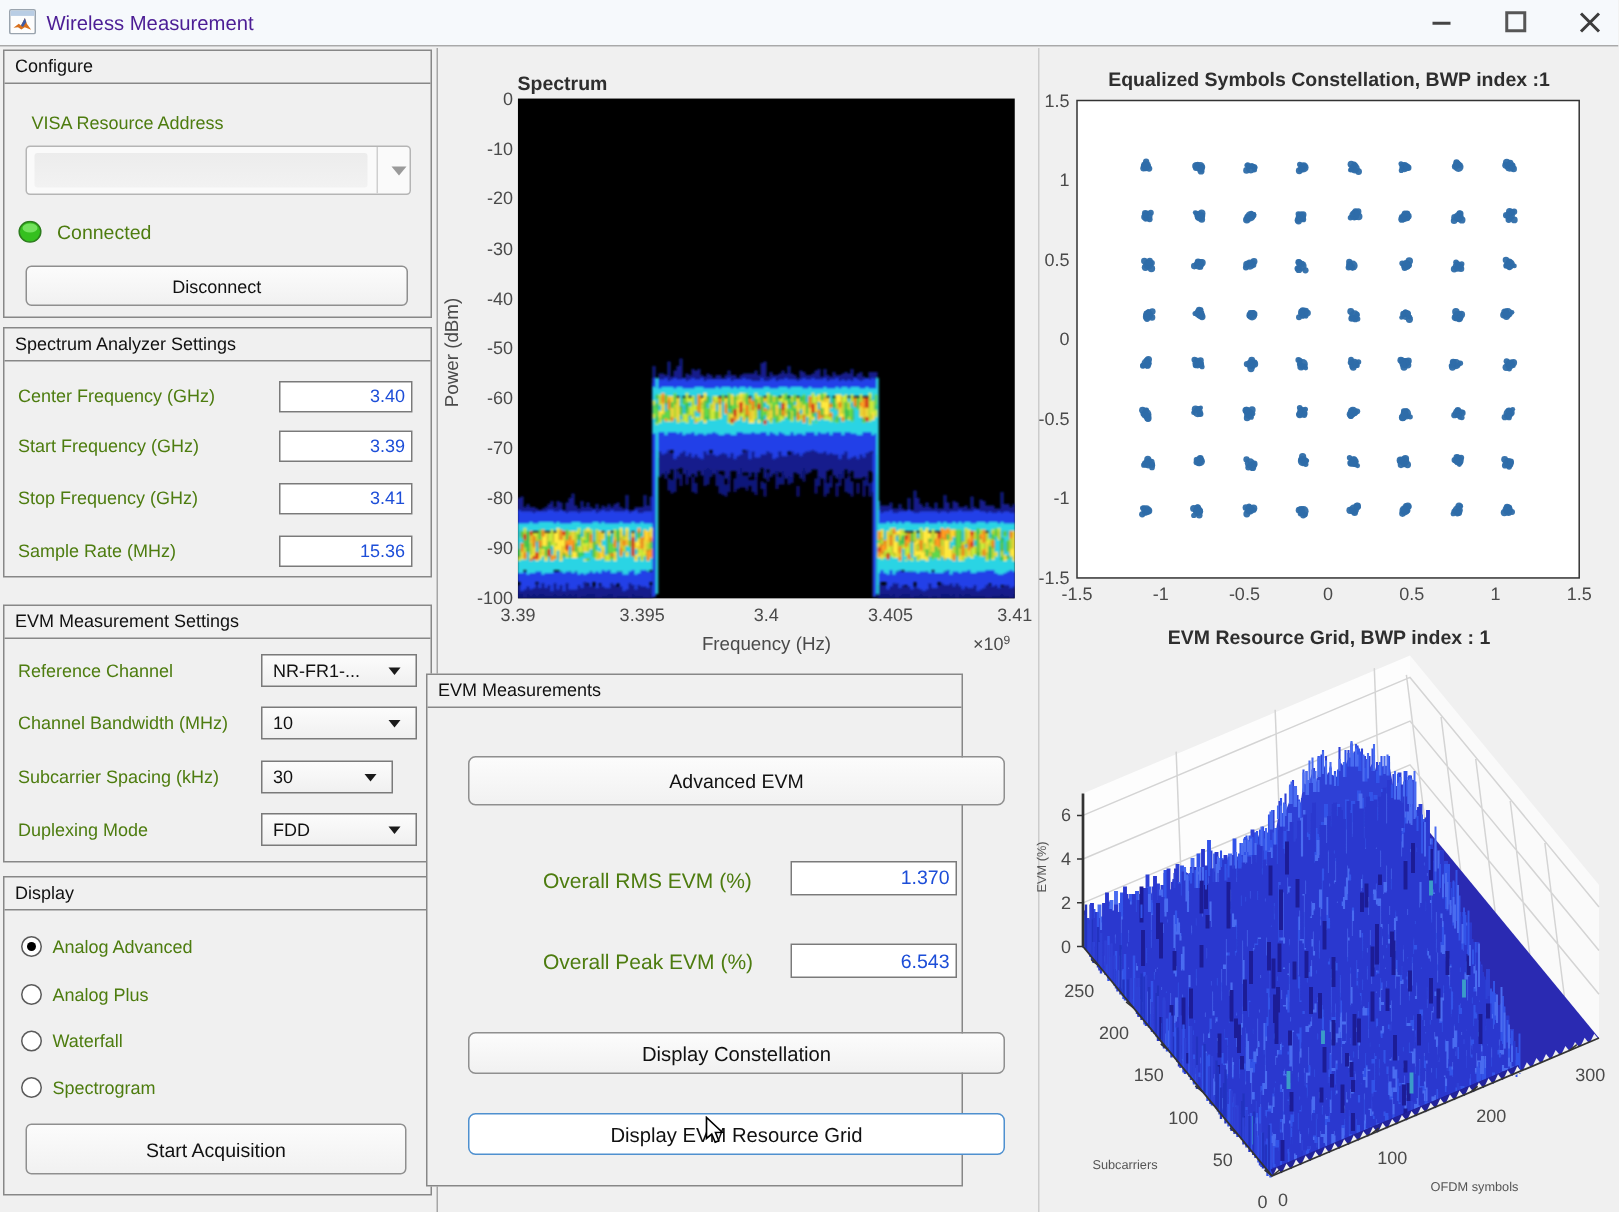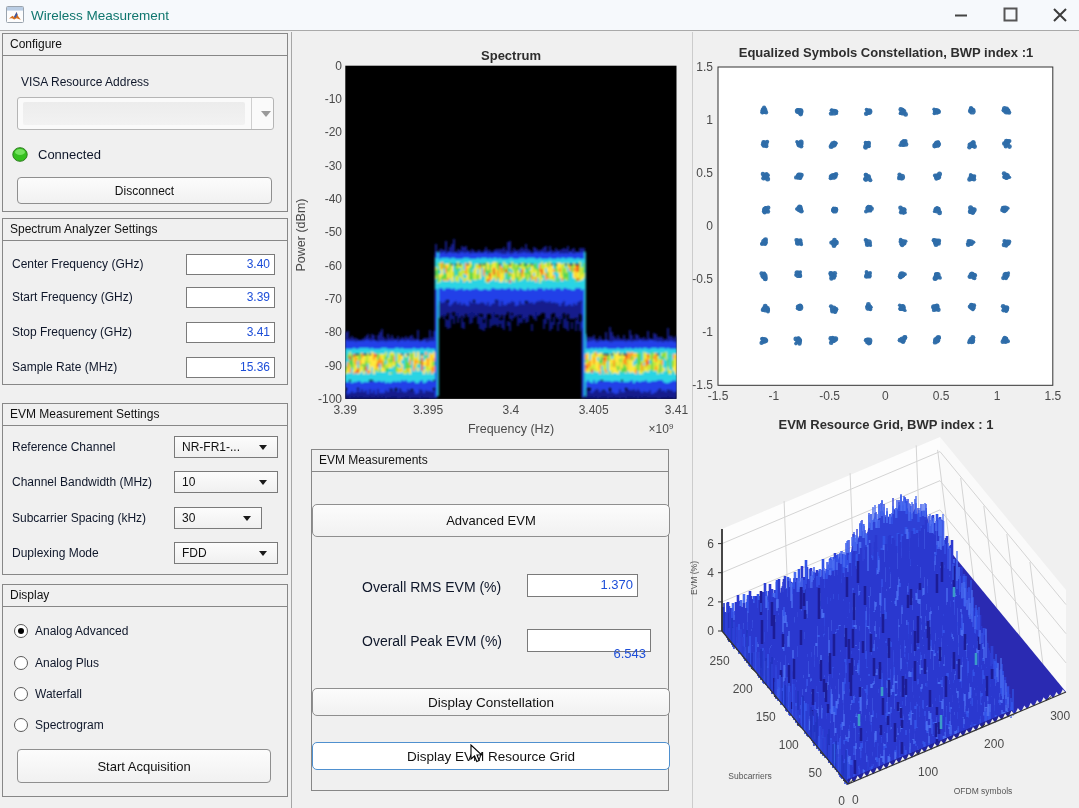--- a/index.html
+++ b/index.html
@@ -1,36 +1,36 @@
 <!DOCTYPE html>
 <html><head><meta charset="utf-8"><style>
 *{margin:0;padding:0;box-sizing:border-box;font-family:"Liberation Sans",sans-serif}
 html,body{width:1079px;height:808px;overflow:hidden}
 body{position:relative;background:#f0f0f0}
 .abs{position:absolute}
 .titlebar{left:0;top:0;width:1079px;height:31px;background:#f6f9fc;border-bottom:1px solid #a9a9a9}
 .panel{background:#f0f0f0;border:1px solid #878787;position:absolute}
 .ptitle{height:22px;line-height:21px;padding-left:7px;font-size:12px;color:#111;border-bottom:1px solid #878787}
-.lbl{position:absolute;font-size:12px;color:#0f172a;white-space:nowrap}
+.lbl{position:absolute;font-size:12px;color:#4d7c0f;white-space:nowrap}
 .field{position:absolute;background:#fff;border:1px solid #7a7a7a;font-size:12px;color:#1d4ed8;text-align:right;padding:2px 4px 0 0}
 .btn{position:absolute;background:linear-gradient(#fcfcfc,#f1f1f1);border:1px solid #8f8f8f;border-radius:4px;font-size:12px;color:#111;text-align:center}
 .dd{position:absolute;background:linear-gradient(#fcfcfc,#f0f0f0);border:1px solid #7a7a7a;border-radius:0;font-size:12px;color:#111;padding-left:7px}
 .dd .arr{position:absolute;right:10px;top:50%;margin-top:-2px;width:0;height:0;border-left:4.5px solid transparent;border-right:4.5px solid transparent;border-top:5px solid #1a1a1a}
 .radio{position:absolute;width:14px;height:14px;border:1px solid #5a5a5a;border-radius:50%;background:#fff}
 .radio.sel::after{content:"";position:absolute;left:3px;top:3px;width:6px;height:6px;border-radius:50%;background:#000}
 svg.layer{position:absolute;left:0;top:0}
 </style></head><body>
 <div class="abs titlebar"></div>
 <svg class="abs" style="left:6px;top:6px" width="18" height="17" viewBox="0 0 18 17">
 <rect x="0.5" y="0.5" width="17" height="16" rx="1" fill="#fdfdfd" stroke="#9aa4ae"></rect>
 <rect x="1" y="1" width="16" height="3.6" fill="#b9cde4"></rect>
 <path d="M3 12.5 L6.5 9.8 L8 11 L10.6 6 L12 10 L14.8 13.8 L10.5 12.2 L8.2 13.6 L6 12.2 Z" fill="#d8701d"></path>
 <path d="M8 11 L10.6 6 L11.5 8.8 L9.3 12 Z" fill="#3b5ba8"></path>
 </svg>
-<div class="lbl" style="left:31px;top:8px;font-size:13.5px;color:#0f766e">Wireless Measurement</div>
+<div class="lbl" style="left:31px;top:8px;font-size:13.5px;color:#4c1d95">Wireless Measurement</div>
 <svg class="abs" style="left:940px;top:0" width="139" height="31" viewBox="0 0 139 31">
 <path d="M15 15.5 H27" stroke="#444" stroke-width="2"></path>
 <rect x="64.5" y="8.5" width="12" height="12" fill="none" stroke="#565656" stroke-width="2"></rect>
 <path d="M114 9 L126 21 M126 9 L114 21" stroke="#3c3c3c" stroke-width="2"></path>
 </svg>
 <div class="abs" style="left:291px;top:32px;width:1px;height:776px;background:#a6a6a6"></div>
 <div class="abs" style="left:692px;top:32px;width:1px;height:776px;background:#cccccc"></div>
 <div class="panel" style="left:2px;top:33px;width:286px;height:179px">
     <div class="ptitle">Configure</div>
   </div>
@@ -73,34 +73,34 @@
   </div>
 <div class="radio sel" style="left:14px;top:624px"></div>
 <div class="lbl" style="left:35px;top:624px">Analog Advanced</div>
 <div class="radio" style="left:14px;top:656px"></div>
 <div class="lbl" style="left:35px;top:656px">Analog Plus</div>
 <div class="radio" style="left:14px;top:687px"></div>
 <div class="lbl" style="left:35px;top:687px">Waterfall</div>
 <div class="radio" style="left:14px;top:718px"></div>
 <div class="lbl" style="left:35px;top:718px">Spectrogram</div>
 <div class="btn" style="left:17px;top:749px;width:254px;height:34px;line-height:33px;font-size:13px">Start Acquisition</div>
-<div class="panel" style="left:311px;top:449px;width:358px;height:342px">
+<div class="panel" style="left:284px;top:449px;width:358px;height:342px">
     <div class="ptitle">EVM Measurements</div>
   </div>
 <div class="btn" style="left:312px;top:504px;width:358px;height:33px;line-height:32px;font-size:13px;border-radius:5px">Advanced EVM</div>
 <div class="lbl" style="left:362px;top:579px;font-size:14px">Overall RMS EVM (%)</div>
 <div class="field" style="left:527px;top:574px;width:111px;height:23px;font-size:13px;padding-top:2px">1.370</div>
 <div class="lbl" style="left:362px;top:633px;font-size:14px">Overall Peak EVM (%)</div>
-<div class="field" style="left:527px;top:629px;width:124px;height:23px;font-size:13px;padding-top:16px">6.543</div>
+<div class="field" style="left:527px;top:629px;width:111px;height:23px;font-size:13px;padding-top:3px">6.543</div>
 <div class="btn" style="left:312px;top:688px;width:358px;height:28px;line-height:27px;font-size:13.5px;border-radius:5px">Display Constellation</div>
 <div class="btn" style="left:312px;top:742px;width:358px;height:28px;line-height:27px;font-size:13.5px;border-radius:5px;background:#fff;border:1px solid #4f90cf">Display EVM Resource Grid</div>
 <svg class="abs" style="left:470px;top:744px" width="14" height="20" viewBox="0 0 14 20">
 <path d="M1 1 L1 15 L4.5 12 L6.8 17.5 L9.2 16.5 L7 11 L11.5 10.8 Z" fill="#fff" stroke="#000" stroke-width="1.1"></path>
 </svg>
-<div class="lbl" style="left:345px;top:48px;width:332px;text-align:center;font-weight:bold;font-size:13px;color:#2e2e2e">Spectrum</div>
+<div class="lbl" style="left:345px;top:48px;width:332px;font-weight:bold;font-size:13px;color:#2e2e2e">Spectrum</div>
 <svg width="1079" height="808" viewBox="0 0 1079 808" style="position:absolute;left:0;top:0">
     <defs>
       <filter id="sblur" x="-2%" y="-2%" width="104%" height="104%">
         <feGaussianBlur stdDeviation="0.85"></feGaussianBlur>
       </filter>
       <clipPath id="sclip">
         <rect x="345.3" y="65.7" width="331.2" height="333.2"></rect>
       </clipPath>
     </defs>
     <rect x="345.3" y="65.7" width="331.2" height="333.2" fill="#000000"></rect>

